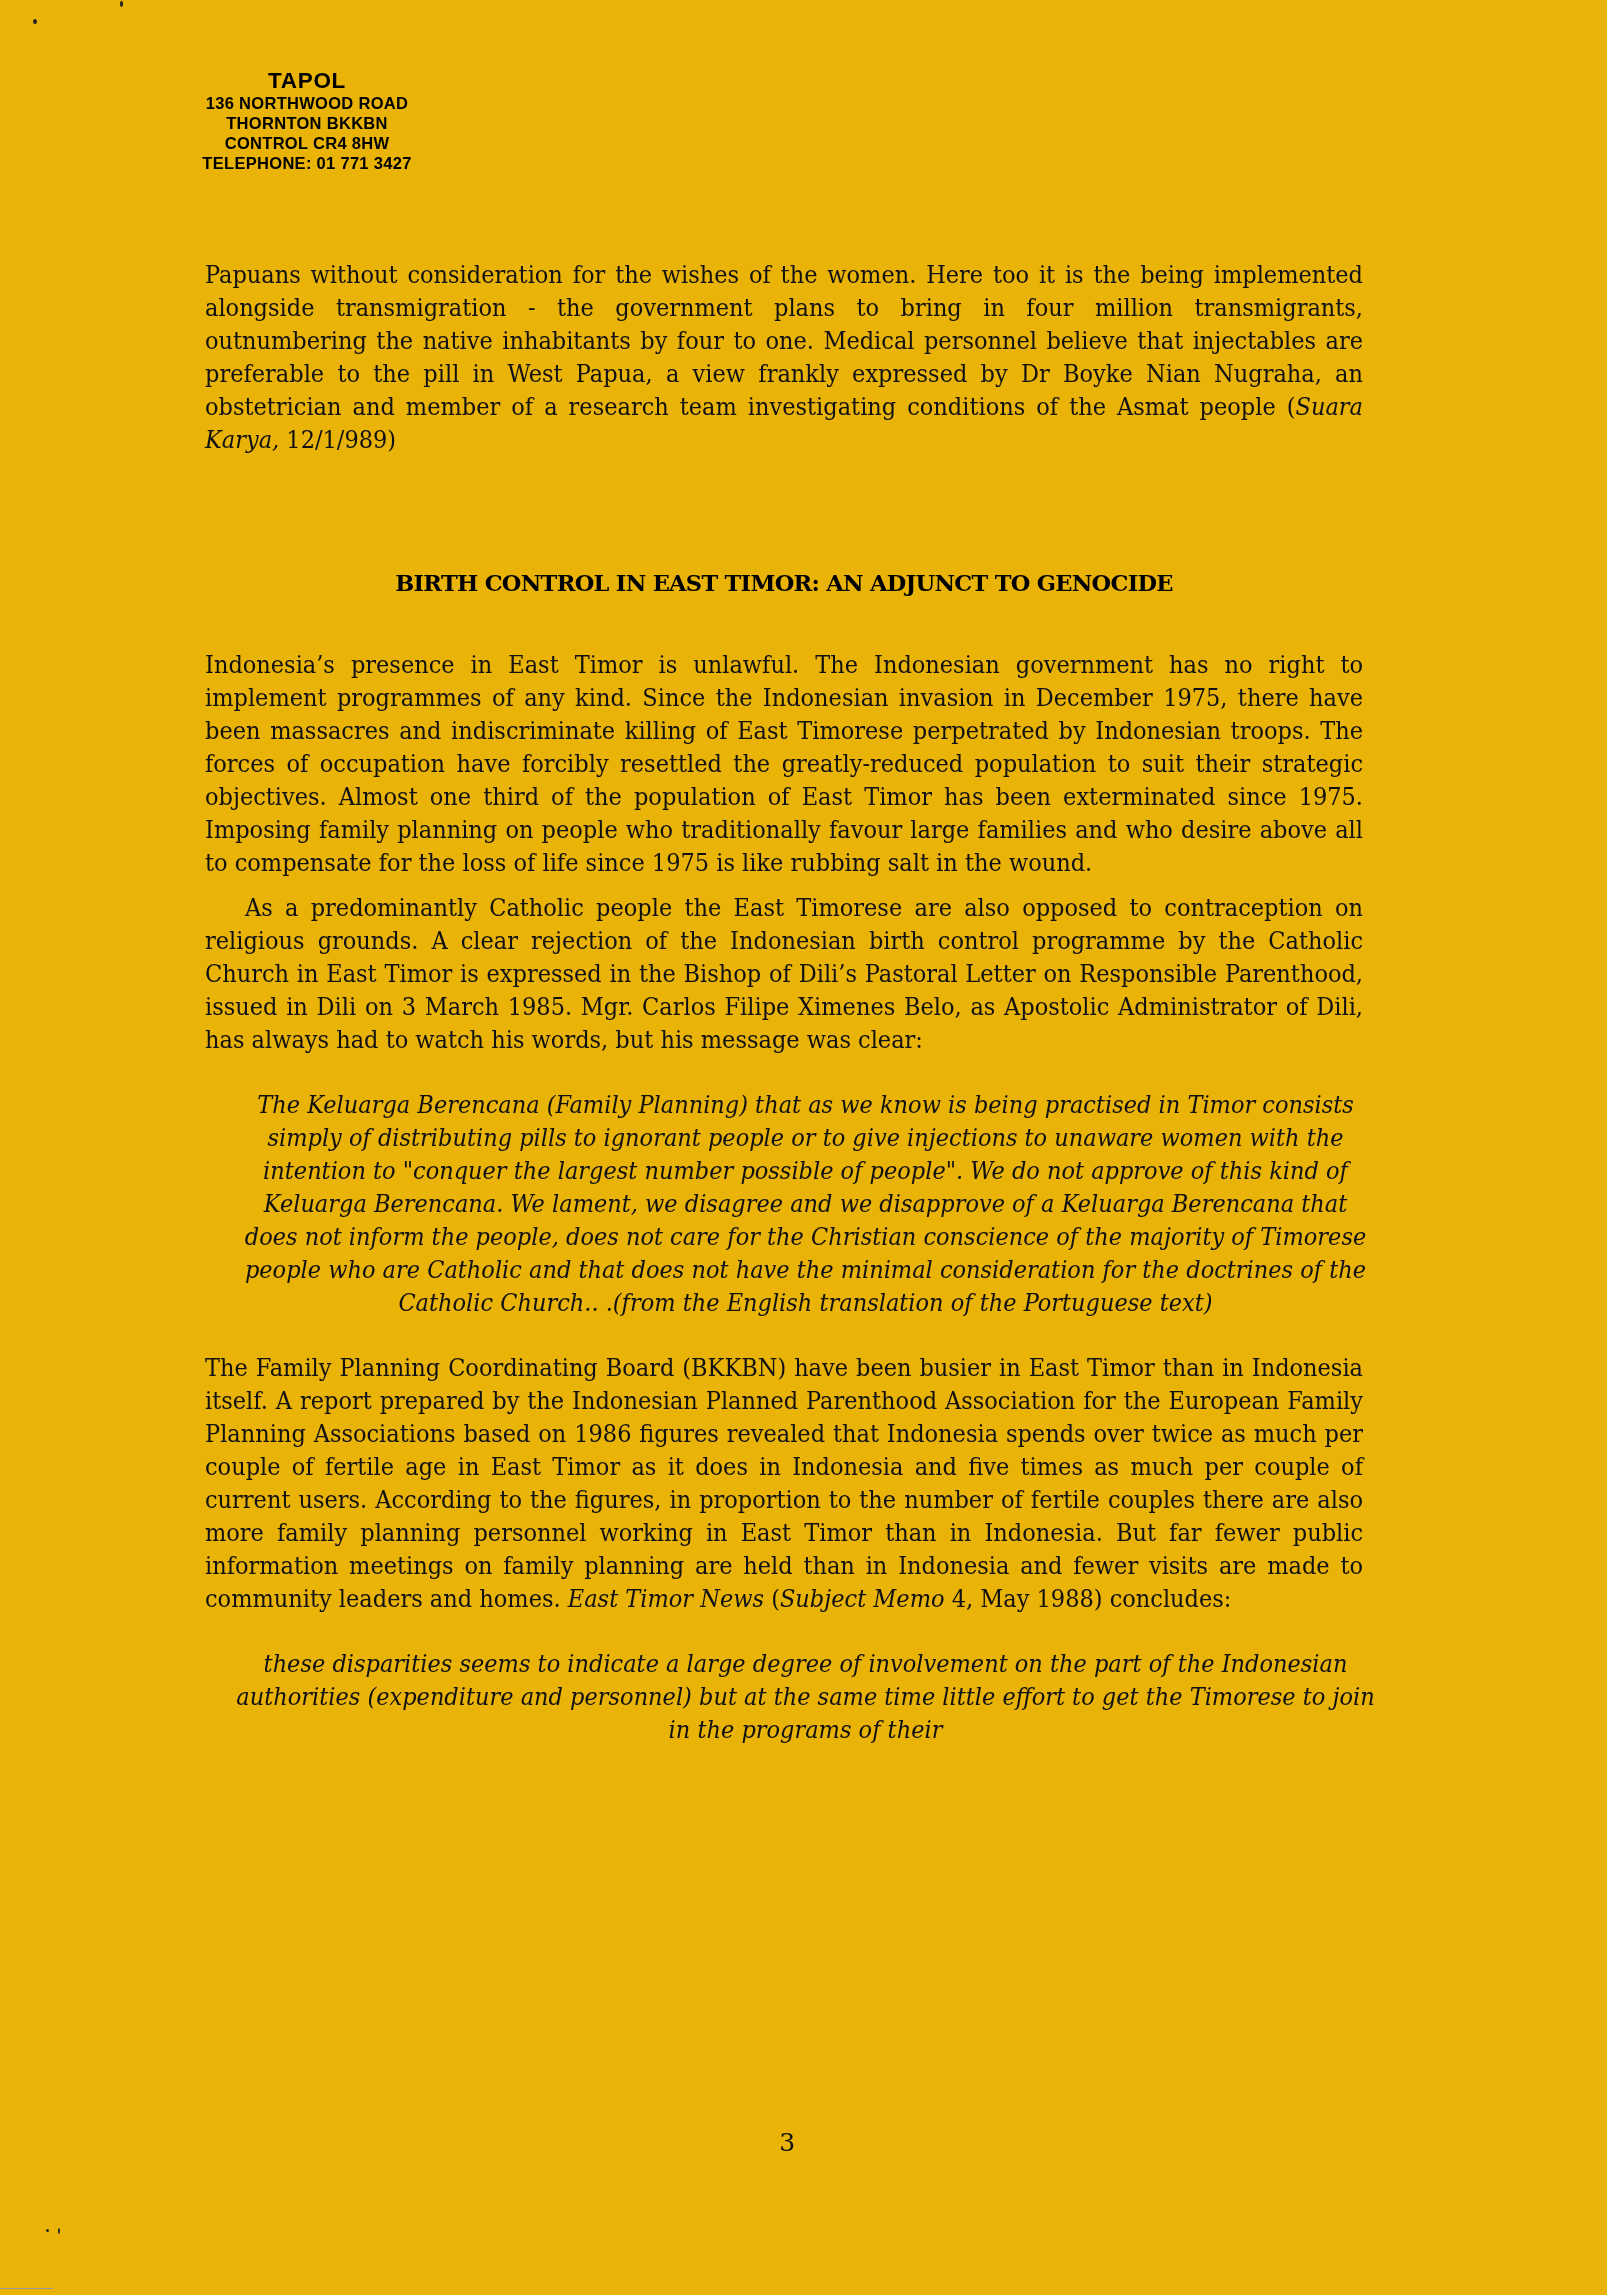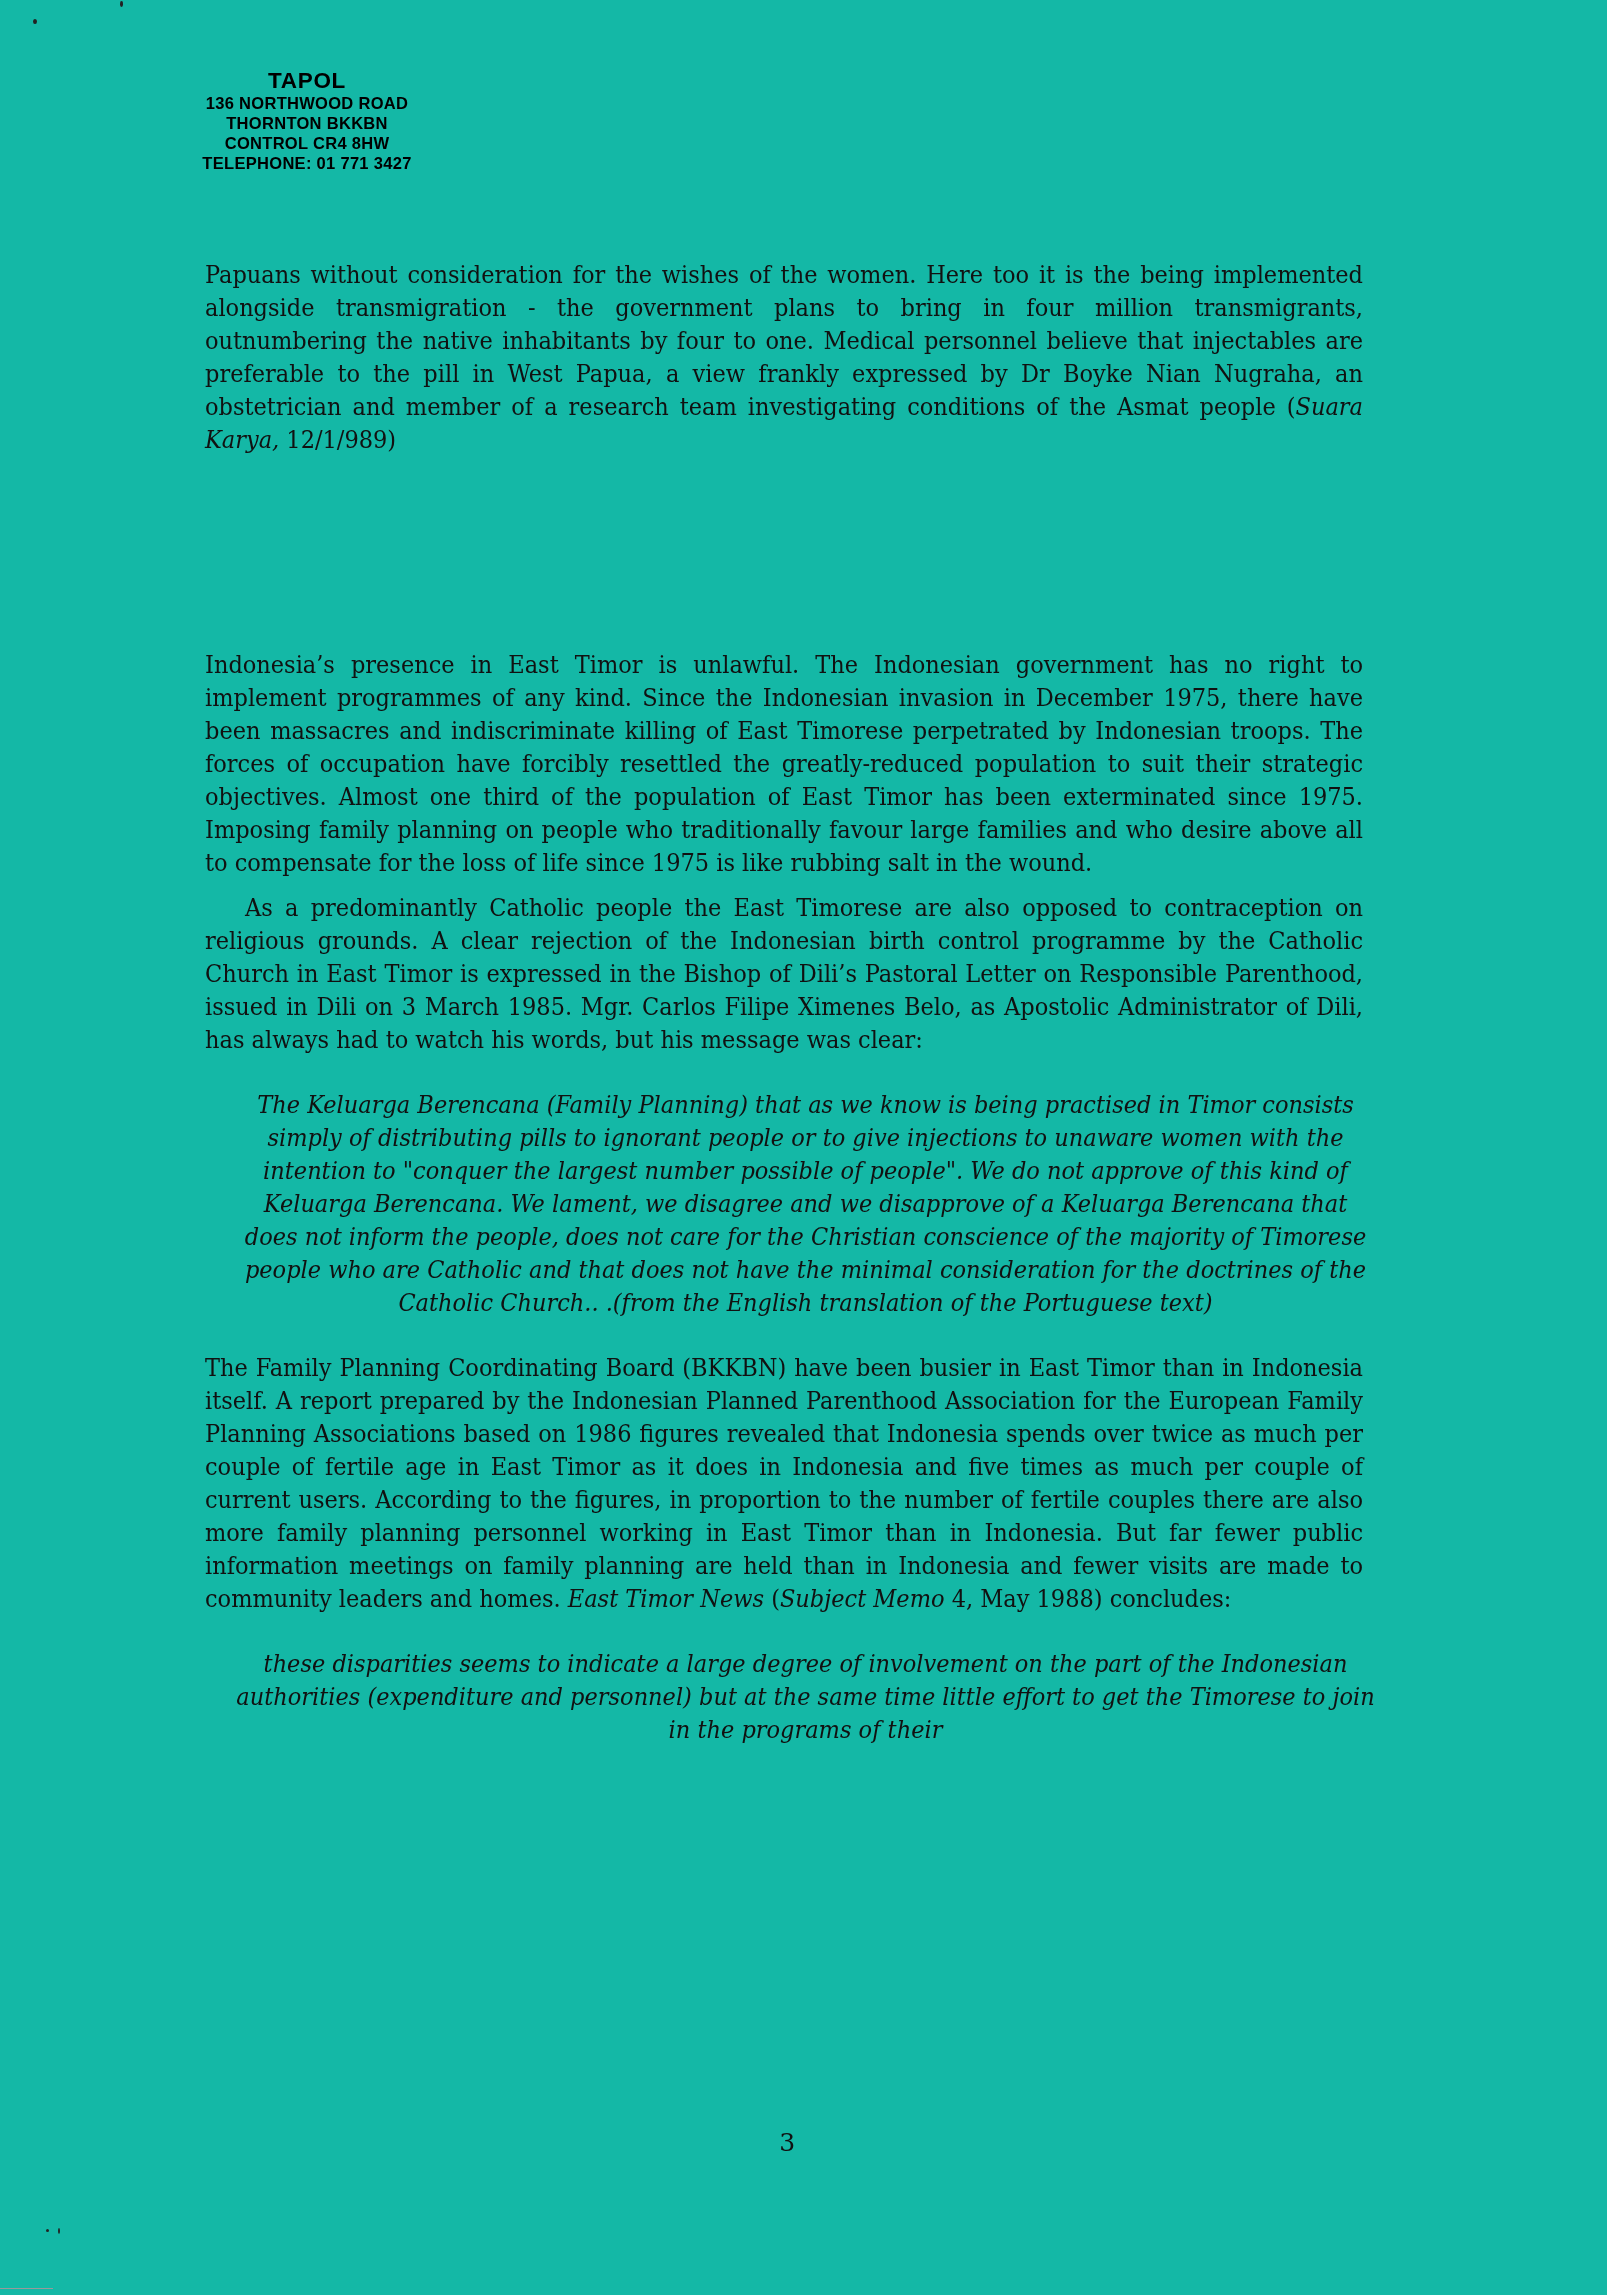--- a/index.html
+++ b/index.html
@@ -1,17 +1,17 @@
 <!DOCTYPE html>
 <html style="font-size:10.6px"><head>
 <meta charset="utf-8">
 <style>
   html, body { margin:0; padding:0; background:#ffffff; }
   body { width:1608px; height:2295px; position:relative; overflow:hidden; color:#111; }
-  .page { position:absolute; left:0; top:0; width:1608px; height:2295px; background:#14b8a6; }
+  .page { position:absolute; left:0; top:0; width:1608px; height:2295px; background:#eab308; }
   .letterhead {
     position:absolute; left:165px; top:69px; width:284px;
     text-align:center; font-family:"Liberation Sans", sans-serif; font-weight:bold;
     color:#000; line-height:20px;
   }
   .letterhead .org { font-size:22.5px; letter-spacing:0.7px; line-height:24px; }
   .letterhead .addr { font-size:16.5px; letter-spacing:0.3px; }
   .body {
     position:absolute; left:193px; width:1182px;
     font-family:"DejaVu Serif", serif; font-size:25px; line-height:33px;
@@ -46,20 +46,21 @@
     <div class="addr">136 NORTHWOOD ROAD</div>
     <div class="addr">THORNTON BKKBN</div>
     <div class="addr">CONTROL CR4 8HW</div>
     <div class="addr">TELEPHONE: 01 771 3427</div>
   </div>
 
   <div class="body p1">
     <p><span>Papuans without consideration for the wishes of the women. Here too it is the being implemented alongside transmigration - the government plans to bring in four million transmigrants, outnumbering the native inhabitants by four to one. Medical personnel believe that injectables are preferable to the pill in West Papua, a view frankly expressed by Dr Boyke Nian Nugraha, an obstetrician and member of a research team investigating conditions of the Asmat people (</span><span class="it">Suara Karya,</span><span> 12/1/989)</span></p>
   </div>
 
+  <div class="heading">BIRTH CONTROL IN EAST TIMOR: AN ADJUNCT TO GENOCIDE</div>
 
   <div class="body sec">
     <p>Indonesia’s presence in East Timor is unlawful. The Indonesian government has no right to implement programmes of any kind. Since the Indonesian invasion in December 1975, there have been massacres and indiscriminate killing of East Timorese perpetrated by Indonesian troops. The forces of occupation have forcibly resettled the greatly-reduced population to suit their strategic objectives.  Almost one third of the population of East Timor has been exterminated since 1975. Imposing family planning on people who traditionally favour large families and who desire above all to compensate for the loss of life since 1975 is like rubbing salt in the wound.</p>
     <p class="indent">As a predominantly Catholic people the East Timorese are also opposed to contraception on religious grounds. A clear rejection of the Indonesian birth control programme by the Catholic Church in East Timor is expressed in  the Bishop of Dili’s Pastoral Letter on Responsible Parenthood, issued in Dili on 3 March 1985. Mgr. Carlos Filipe Ximenes Belo, as Apostolic Administrator of Dili, has always had to watch his words, but his message was clear:</p>
     <p class="quote">The Keluarga Berencana (Family Planning) that as we know is being practised in Timor consists simply of distributing pills to ignorant people or to give injections to unaware women with the intention to "conquer the largest number possible of people". We do not approve of this kind of Keluarga Berencana. We lament, we disagree and we disapprove of a Keluarga Berencana that does not inform the people, does not care for the Christian conscience of the majority of Timorese people who are Catholic and that does not have the minimal consideration for the doctrines of the Catholic Church.. .(from the English translation of the Portuguese text)</p>
     <p><span>The Family Planning Coordinating Board (BKKBN) have been busier in East Timor than in Indonesia itself. A report prepared by the Indonesian Planned Parenthood Association for the European Family Planning Associations based on 1986 figures revealed that Indonesia spends over twice as much per couple of fertile age in East Timor as it does in Indonesia and five times as much per couple of current users. According to the figures, in proportion to the number of fertile couples there are also more family planning personnel working in East Timor than in Indonesia. But far fewer public information meetings on family planning are held than in Indonesia and fewer visits are made to community leaders and homes. </span><span class="it">East Timor News</span><span> (</span><span class="it">Subject Memo</span><span> 4, May 1988) concludes:</span></p>
     <p class="quote">these disparities seems to indicate a large degree of involvement on the part of the Indonesian authorities (expenditure and personnel) but at the same time little effort to get the Timorese to join in the programs of their</p>
   </div>
 
   <div class="page-number">3</div>

